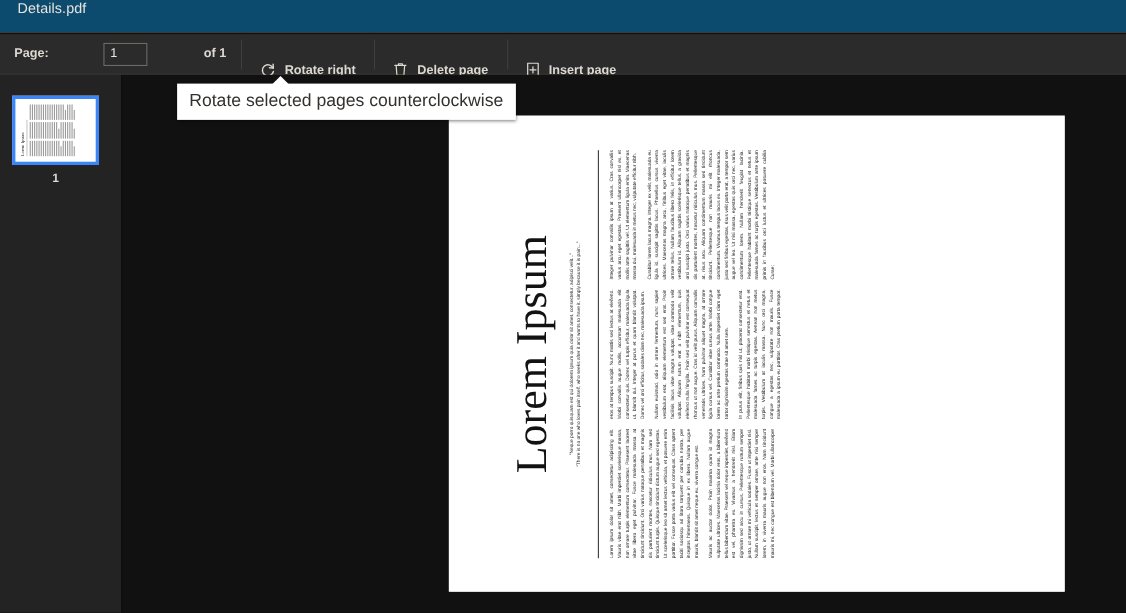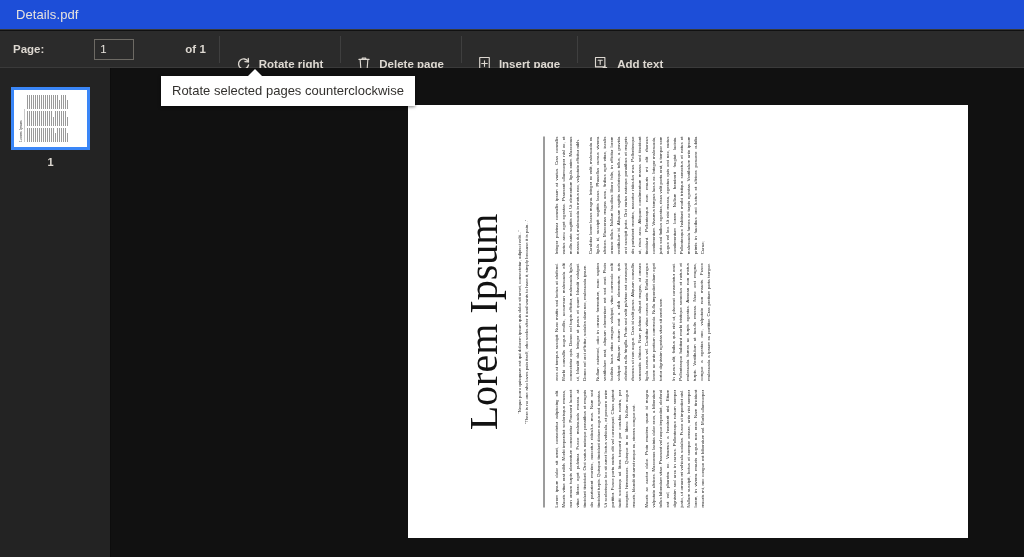--- a/index.html
+++ b/index.html
@@ -9,22 +9,22 @@
     background: #111111;
     font-family: "Liberation Sans", sans-serif;
     -webkit-font-smoothing: antialiased;
   }
 
   #app { position: relative; width: 1024px; height: 557px; background: #111111; }
 
   
   .titlebar {
     position: absolute; left: 0; top: 0; width: 1024px; height: 30px;
-    background: #1d4ed8;
-    display: flex; align-items: center;
+    background: #0c4a6e;
+    display: flex; 
     border-bottom: 1px solid #3a3a3a;
   }
   .titlebar .doc-title {
     margin-left: 16px;
     color: #e8e4de;
     font-size: 13px;
     letter-spacing: .1px;
   }
 
   
@@ -75,21 +75,21 @@
     border-right: 1.4px solid #ddd8d1;
     border-bottom: 1.4px solid #ddd8d1;
     transform: rotate(45deg) translate(-2px,-2px);
     margin-left: 4px;
   }
 
   
   .tooltip {
     position: absolute; left: 161px; top: 76px;
     background: #ffffff; color: #33312e;
-    font-size: 13px;
+    font-size: 16px;
     padding: 7px 11px 8px 11px;
     white-space: nowrap;
     box-shadow: 0 1px 3px rgba(0,0,0,.5);
     z-index: 40;
   }
   .tooltip::after {
     content: ""; position: absolute; top: -7px; left: 86px;
     border-left: 8px solid transparent;
     border-right: 8px solid transparent;
     border-bottom: 8px solid #ffffff;
@@ -249,32 +249,20 @@
         <span class="icon">
           <svg width="13" height="15" viewBox="0 0 13 16" fill="none" stroke="#ddd8d1" stroke-width="1.2" stroke-linejoin="round">
             <rect x="1.4" y="1.6" width="10.2" height="12.8"></rect>
             <path d="M6.5 5v6M3.5 8h6" stroke-linecap="round"></path>
           </svg>
         </span>
         <span class="tb-label">Insert page</span>
       </div>
     </div>
 
-    <div class="tb-group">
-      <div class="tb-btn">
-        <span class="icon">
-          <svg width="15" height="15" viewBox="0 0 16 16" fill="none" stroke="#ddd8d1" stroke-width="1.2" stroke-linejoin="round">
-            <rect x="1.6" y="1.6" width="10" height="10"></rect>
-            <path d="M4.4 4.5h4.4M6.6 4.5v4.4" stroke-linecap="round"></path>
-            <path d="M11.6 10.2v4M9.6 12.2h4" stroke-linecap="round" stroke-width="1.1"></path>
-          </svg>
-        </span>
-        <span class="tb-label">Add text</span>
-      </div>
-    </div>
   </div>
 
   <div class="tooltip">
     <span>Rotate selected pages counterclockwise</span>
   </div>
 
   <div class="sidebar">
     <div class="thumb-wrap">
       <div class="thumb-page">
         <div class="thumb-inner">

